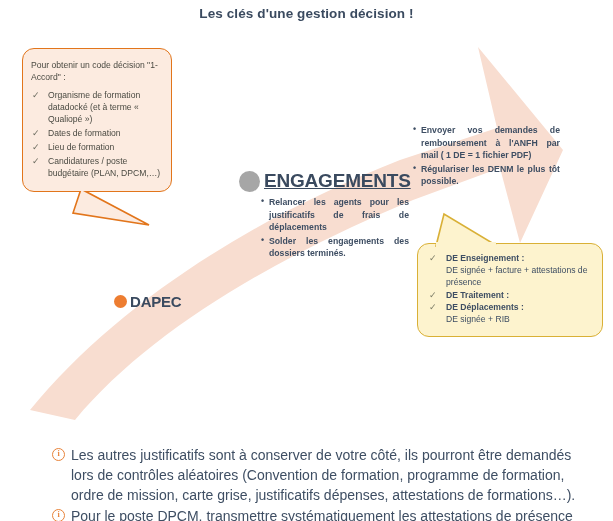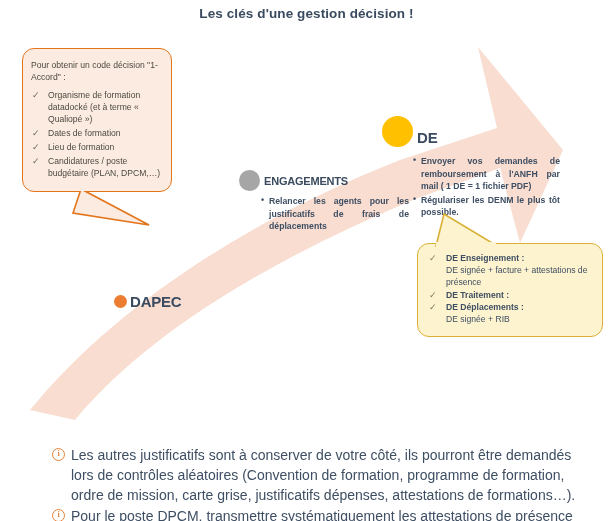--- a/index.html
+++ b/index.html
@@ -65,21 +65,21 @@
   }
 
   #group-dapec{left:116px;top:248px;width:132px;}
   #group-dapec .dot{width:13px;height:13px;background:#ED7D31;}
   #group-dapec .grp-head{margin-left:-2px;margin-top:45px;}
   #group-dapec .grp-name{margin-left:-1px;}
   #group-dapec .bul-list{margin-left:14px;width:118px;}
 
   #group-engagements{left:239px;top:170px;width:170px;}
   #group-engagements .dot{width:21px;height:21px;background:#A6A6A6;}
-  #group-engagements .grp-name{font-size:11px;}
+  #group-engagements .grp-name{font-size:19px;text-decoration:underline;}
   #group-engagements .bul-list{margin-left:22px;width:148px;}
 
   #group-de{left:382px;top:116px;width:178px;}
   #group-de .dot{width:31px;height:31px;background:#FFC000;}
   #group-de .grp-head{align-items:flex-end;}
   #group-de .grp-name{font-size:15px;padding-bottom:1px;}
   #group-de .bul-list{margin-left:31px;width:147px;margin-top:8px;}
 
   
   #footer-notes{position:absolute;left:52px;top:446px;width:534px;}
@@ -146,28 +146,25 @@
     </div>
   </div>
 
   <div class="group" id="group-engagements">
     <div class="grp-head">
       <span class="dot"></span>
       <span class="grp-name">ENGAGEMENTS</span>
     </div>
     <ul class="bul-list">
       <li>Relancer les agents pour les justificatifs de frais de déplacements</li>
+      <li>Solder les engagements des dossiers terminés.</li>
     </ul>
   </div>
 
   <div class="group" id="group-de">
-    <div class="grp-head">
-      <span class="dot"></span>
-      <span class="grp-name">DE</span>
-    </div>
     <ul class="bul-list">
       <li>Envoyer vos demandes de remboursement à l'ANFH par mail ( 1 DE = 1 fichier PDF)</li>
       <li>Régulariser les DENM le plus tôt possible.</li>
     </ul>
   </div>
 
   <div class="callout" id="callout-de-types">
     <svg style="position:absolute;left:14px;top:-32px;width:90px;height:36px;overflow:visible;z-index:1" viewBox="0 0 90 36">
       <path d="M 4 34 L 12 2 L 62 32 Z" fill="#FDF3CE" stroke="#D9B036" stroke-width="1.6"></path>
       <rect x="4" y="30" width="60" height="8" fill="#FDF3CE"></rect>

